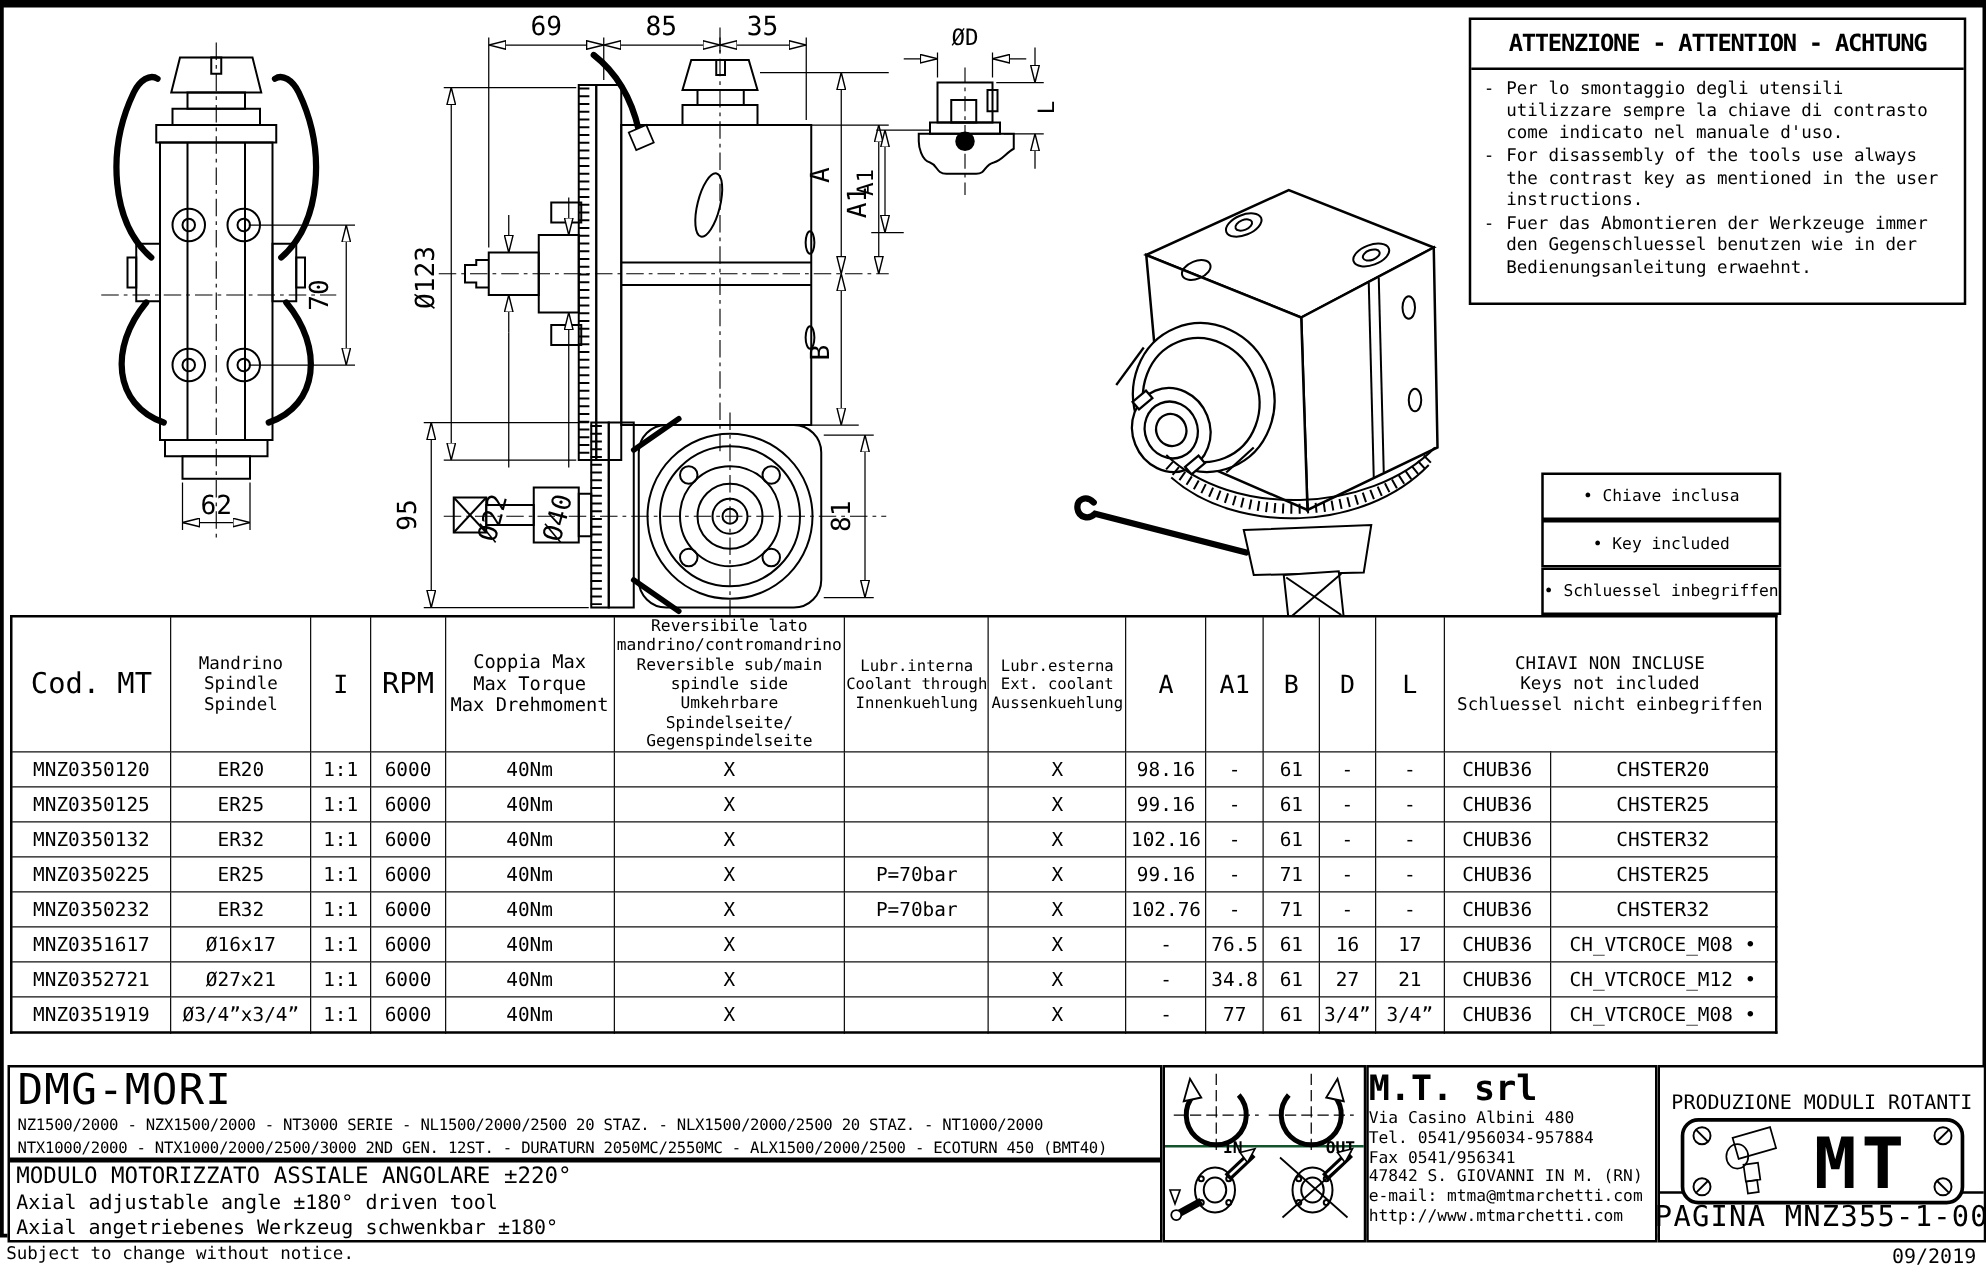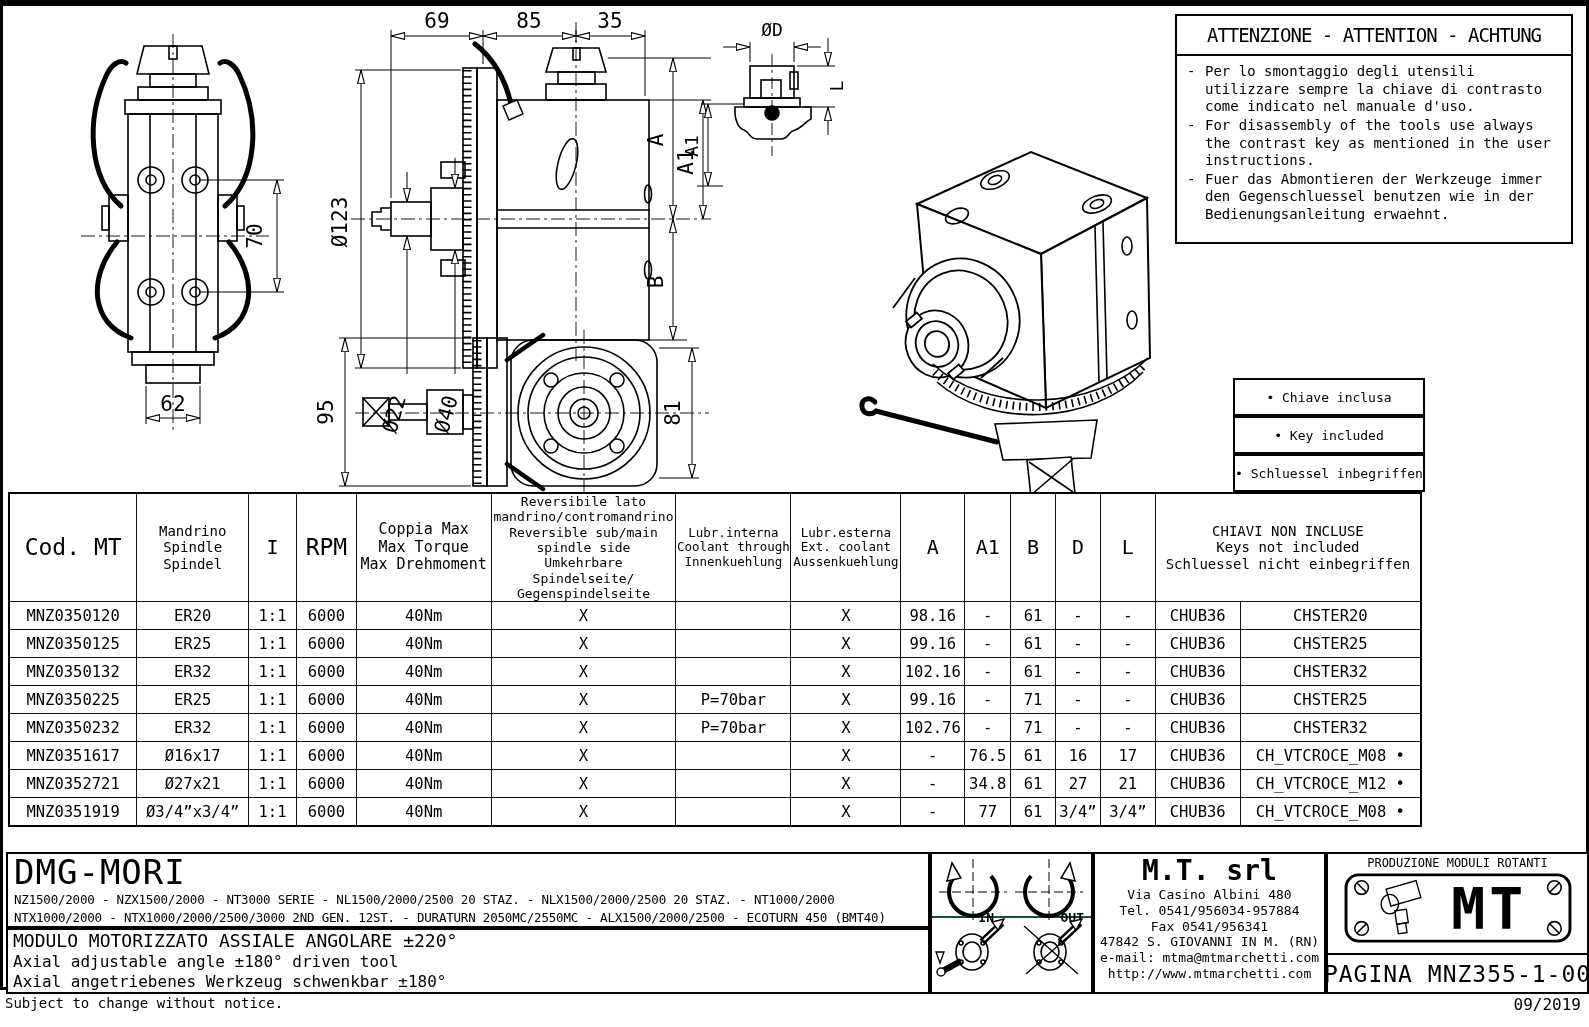--- a/index.html
+++ b/index.html
@@ -7,21 +7,21 @@
     font-family:"DejaVu Sans Mono","Liberation Mono",monospace;}
   .sheet{position:absolute;left:0;top:0;width:1589px;height:990px;background:#fff;
     border-top:6px solid #000;border-left:3px solid #000;border-right:3px solid #000;border-bottom:3px solid #000;}
   svg{position:absolute;overflow:visible}
   svg text{font-family:"DejaVu Sans Mono","Liberation Mono",monospace;fill:#000;stroke:none}
   .dim{font-size:21px}.dimS{font-size:18px}
 
   
   .attention{position:absolute;left:1172px;top:8px;width:398px;height:230px;border:2px solid #000;background:#fff}
   .attention .title{height:40px;border-bottom:2px solid #000;display:flex;align-items:center;justify-content:center;
-    font-weight:normal;font-size:19px;letter-spacing:-1px;white-space:nowrap}
+    font-weight:bold;font-size:19px;letter-spacing:-1px;white-space:nowrap}
   .attention .list{padding:7px 8px 0 8px;font-size:14px;line-height:1.26}
   .attention .item{position:relative;padding-left:20px;margin-bottom:1px}
   .attention .item::before{content:"- ";position:absolute;left:2px}
 
   
   .keybox{position:absolute;left:1230px;width:192px;height:38px;border:2px solid #000;background:#fff;
     display:flex;align-items:center;justify-content:center;font-size:13px;white-space:nowrap}
 
   
   table.spec{position:absolute;left:5px;top:486px;width:1414px;border-collapse:collapse;background:#fff}
@@ -40,26 +40,26 @@
   .fbox{position:absolute;border:2px solid #000;background:#fff}
   .f-left{left:0;top:0;width:924px;height:76px;padding:1px 6px}
   .f-brand{font-size:34px;line-height:1.05;letter-spacing:1px}
   .f-mach{font-size:12.5px;line-height:1.5;white-space:nowrap;letter-spacing:-0.2px}
   .f-module{left:0;top:76px;width:924px;height:66px;padding:0 5px}
   .f-mod-it{font-size:18px;line-height:1.2}
   .f-mod-en,.f-mod-de{font-size:16px;line-height:1.25}
   .f-inout{left:924px;top:0;width:163px;height:142px}
   .f-inout .arrows{position:relative;height:64px;border-bottom:2px solid #14532d}
   .f-inout .wrench{position:relative;height:60px}
-  .f-mt{left:1087px;top:0;width:233px;height:142px;text-align:center;padding-top:2px}
+  .f-mt{left:1087px;top:0;width:233px;height:142px;text-align:left;padding-top:2px}
   .f-mt .name{font-size:28px;font-weight:bold;line-height:1.1}
   .f-mt .addr{font-size:13px;line-height:1.22;white-space:nowrap}
   .f-right{left:1320px;top:0;width:263px;height:142px}
   .f-prod{height:99px;text-align:center}
-  .f-prod .ptitle{font-size:12px;padding-top:2px;white-space:nowrap}
+  .f-prod .ptitle{font-size:16px;padding-top:18px;white-space:nowrap}
   .f-pag{height:40px;border-top:2px solid #000;display:flex;align-items:center;justify-content:center;
     font-size:23px;letter-spacing:1px;white-space:nowrap}
 
   .margin-row{position:absolute;left:0;top:995px;width:1589px;font-size:14px}
   .margin-row .note{position:absolute;left:5px}
   .margin-row .date{position:absolute;right:8px;font-size:16px}
 </style>
 </head>
 <body>
 

